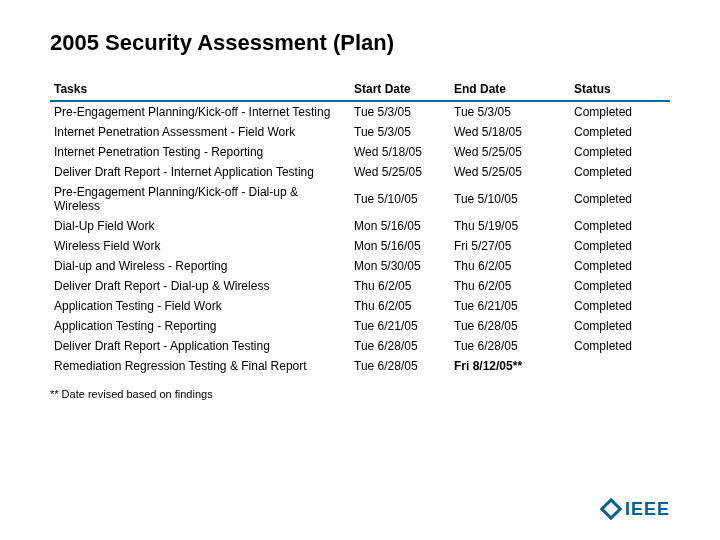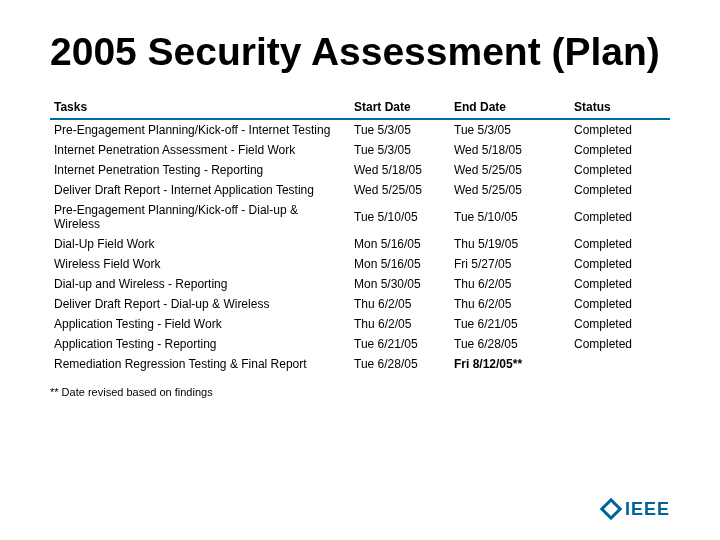--- a/index.html
+++ b/index.html
@@ -10,21 +10,21 @@
       font-family: Arial, sans-serif;
       overflow: hidden;
     }
     .page {
       width: 720px;
       height: 540px;
       padding: 30px 50px 20px 50px;
       position: relative;
     }
     h1 {
-      font-size: 39px;
+      font-size: 22px;
       font-weight: bold;
       color: #000000;
       margin-bottom: 24px;
     }
     table {
       width: 100%;
       border-collapse: collapse;
       font-size: 12px;
     }
     thead tr th {
@@ -138,20 +138,26 @@
           <td class="col-end">Tue 6/21/05</td>
           <td class="col-status">Completed</td>
         </tr>
         <tr>
           <td class="col-task">Application Testing - Reporting</td>
           <td class="col-start">Tue 6/21/05</td>
           <td class="col-end">Tue 6/28/05</td>
           <td class="col-status">Completed</td>
         </tr>
         <tr>
+          <td class="col-task">Deliver Draft Report - Application Testing</td>
+          <td class="col-start">Tue 6/28/05</td>
+          <td class="col-end">Tue 6/28/05</td>
+          <td class="col-status">Completed</td>
+        </tr>
+        <tr>
           <td class="col-task">Remediation Regression Testing &amp; Final Report</td>
           <td class="col-start">Tue 6/28/05</td>
           <td class="col-end"><b>Fri 8/12/05**</b></td>
           <td class="col-status"></td>
         </tr>
       </tbody>
   </table>
 
   <p class="note">** Date revised based on findings</p>
 

